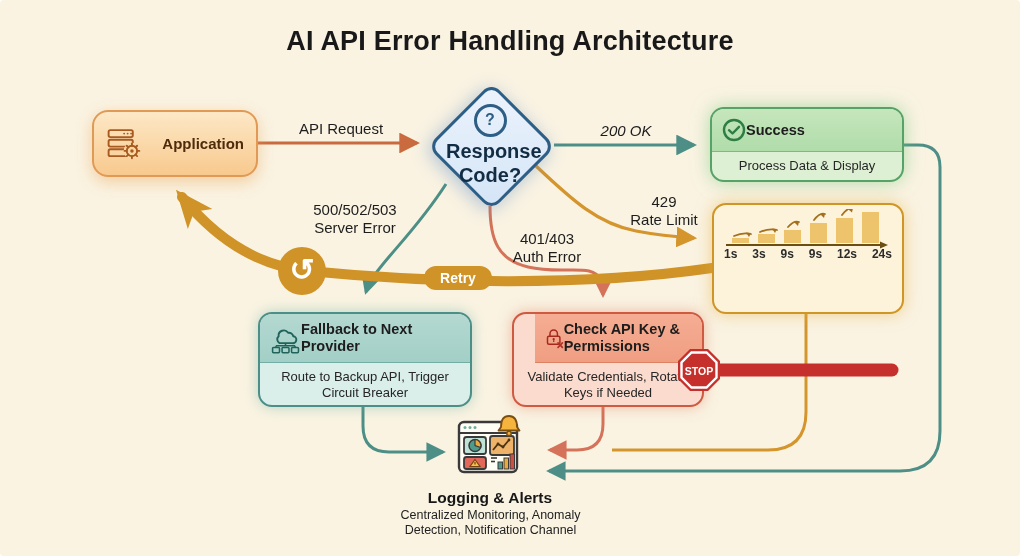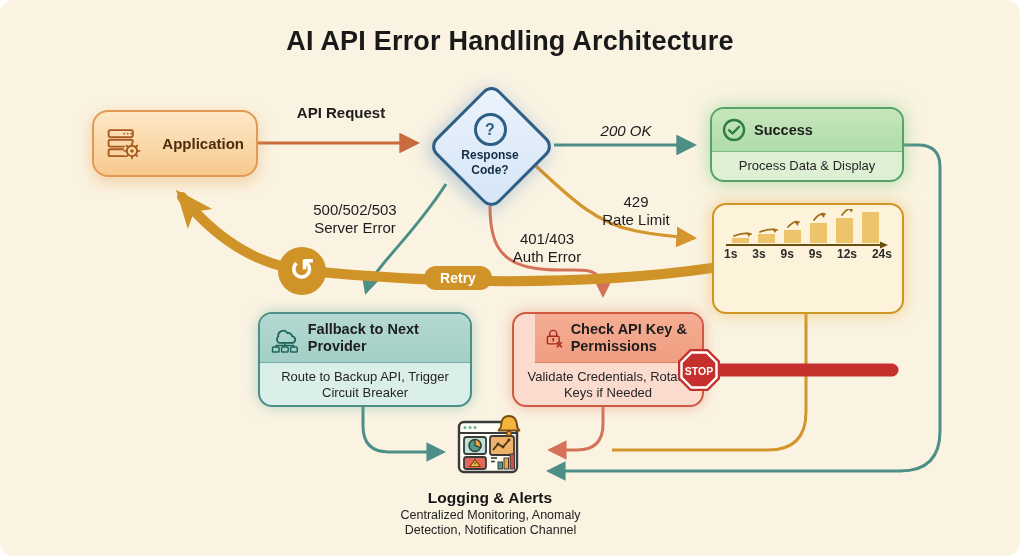--- a/index.html
+++ b/index.html
@@ -1,38 +1,38 @@
 <!DOCTYPE html>
 <html><head>
 <meta charset="utf-8">
 <style>
   html,body{margin:0;padding:0;background:#ffffff;font-family:"Liberation Sans",sans-serif;}
-  #stage{position:relative;width:1020px;height:556px;background:#faf3e2;border-radius:14px;overflow:hidden;}
+  #stage{position:relative;width:1020px;height:556px;background:#faf3e2;border-radius:4px;overflow:hidden;}
   
   .abs{position:absolute;}
   .node{position:absolute;border-radius:14px;z-index:2;overflow:hidden;}
-  .node .hdr{display:flex;align-items:center;gap:8px;padding:6px 10px;}
+  .node .hdr{display:flex;align-items:center;padding:6px 10px;}
   .node .hdr .ttl{font-weight:700;font-size:14.5px;color:#1d1d1d;line-height:1.15;}
   .node .bdy{font-size:13px;color:#262626;text-align:center;line-height:1.25;padding:6px 8px;}
   .lbl{position:absolute;z-index:3;text-align:center;font-size:15px;font-weight:500;color:#1d1d1d;line-height:1.2;}
   svg text{font-family:"Liberation Sans",sans-serif;}
   
   #title{position:absolute;left:0;top:26px;width:1020px;text-align:center;font-size:27px;font-weight:800;color:#191919;z-index:3;letter-spacing:.2px;}
   
   #app-box{left:92px;top:110px;width:166px;height:67px;background:linear-gradient(180deg,#fde8c6,#f8c98e);
     border:2.5px solid #e09a55;box-shadow:0 5px 16px rgba(233,160,80,.45);display:flex;align-items:center;gap:20px;padding:0 12px;box-sizing:border-box;border-radius:16px;}
   #app-box .ttl{font-weight:700;font-size:15px;color:#4f2a0c;}
   
   #diamond-wrap{left:428px;top:83px;width:124px;height:124px;z-index:2;}
   #diamond{position:absolute;left:18px;top:18px;width:85px;height:85px;transform:rotate(45deg);
     background:linear-gradient(135deg,#ecf3fc,#d4e5f7);border:3px solid #2d5e86;border-radius:12px;box-shadow:0 4px 18px rgba(90,140,200,.45);}
   #diamond-content{position:absolute;left:0;top:0;width:124px;height:124px;display:flex;flex-direction:column;align-items:center;justify-content:center;gap:2px;z-index:2;}
   #q-circle{width:27px;height:27px;border:3px solid #2d5e86;border-radius:50%;display:flex;align-items:center;justify-content:center;
     font-weight:800;font-size:16px;color:#2d5e86;}
-  #diamond-label{width:88px;text-align:center;font-weight:700;font-size:12px;color:#122c44;line-height:1.2;}
+  #diamond-label{width:88px;text-align:center;font-weight:700;font-size:20px;color:#122c44;line-height:1.2;}
   
   #success-box{left:710px;top:107px;width:190px;height:71px;border:2.5px solid #57a268;box-shadow:0 0 18px rgba(110,200,120,.55);background:#ddf0d4;}
   #success-box .hdr{background:linear-gradient(180deg,#c6e6bc,#b0dcaa);border-bottom:1.5px solid #7cb984;height:30px;}
   
   #backoff-box{left:712px;top:203px;width:188px;height:107px;border:2.5px solid #cf9626;box-shadow:0 0 16px rgba(228,175,70,.55);background:#fdf2da;}
   #backoff-box .hdr{background:linear-gradient(180deg,#f8d795,#f4ca77);border-bottom:1.5px solid #dcb054;height:40px;}
   #backoff-box .ttl{font-size:14px;}
   #ticks{display:flex;justify-content:space-between;padding:0 10px;font-size:12px;font-weight:600;color:#2b2b2b;margin-top:-2px;}
   
   #fallback-box{left:258px;top:312px;width:210px;height:91px;border:2.5px solid #4c8f88;box-shadow:0 0 14px rgba(100,170,160,.45);background:#daeeea;}
@@ -251,23 +251,23 @@
     <line x1="24" y1="50" x2="24" y2="52.5" stroke="#7a430e" stroke-width="1.3"></line>
     <line x1="40" y1="46" x2="46" y2="46" stroke="#3a3a3a" stroke-width="1.6"></line>
     <line x1="40" y1="49.5" x2="44" y2="49.5" stroke="#3a3a3a" stroke-width="1.6"></line>
     <rect x="47" y="50" width="4.5" height="7" fill="#4f9b8b" stroke="#3a3a3a" stroke-width="1"></rect>
     <rect x="53" y="46" width="4.5" height="11" fill="#e8a93f" stroke="#3a3a3a" stroke-width="1"></rect>
     <rect x="59" y="42" width="4.5" height="15" fill="#cc4f43" stroke="#3a3a3a" stroke-width="1"></rect>
     <path d="M50,15 q0,-11 8,-11 q8,0 8,11 l2.5,3.5 h-21 z" fill="#f4b43e" stroke="#7a4e10" stroke-width="1.8" stroke-linejoin="round"></path>
     <circle cx="58" cy="21.5" r="2.2" fill="#f4b43e" stroke="#7a4e10" stroke-width="1.5"></circle>
   </svg>
 
-  <div class="lbl" style="left:281px;top:104px;width:120px;font-weight:bold;">API Request</div>
+  <div class="lbl" style="left:281px;top:120px;width:120px;">API Request</div>
   <div class="lbl" style="left:576px;top:122px;width:100px;font-style:italic;">200 OK</div>
-  <div class="lbl" style="left:586px;top:193px;width:100px;">
+  <div class="lbl" style="left:614px;top:193px;width:100px;">
     <div>429</div>
     <div>Rate Limit</div>
   </div>
   <div class="lbl" style="left:275px;top:201px;width:160px;">
     <div>500/502/503</div>
     <div>Server Error</div>
   </div>
   <div class="lbl" style="left:477px;top:230px;width:140px;">
     <div>401/403</div>
     <div>Auth Error</div>

